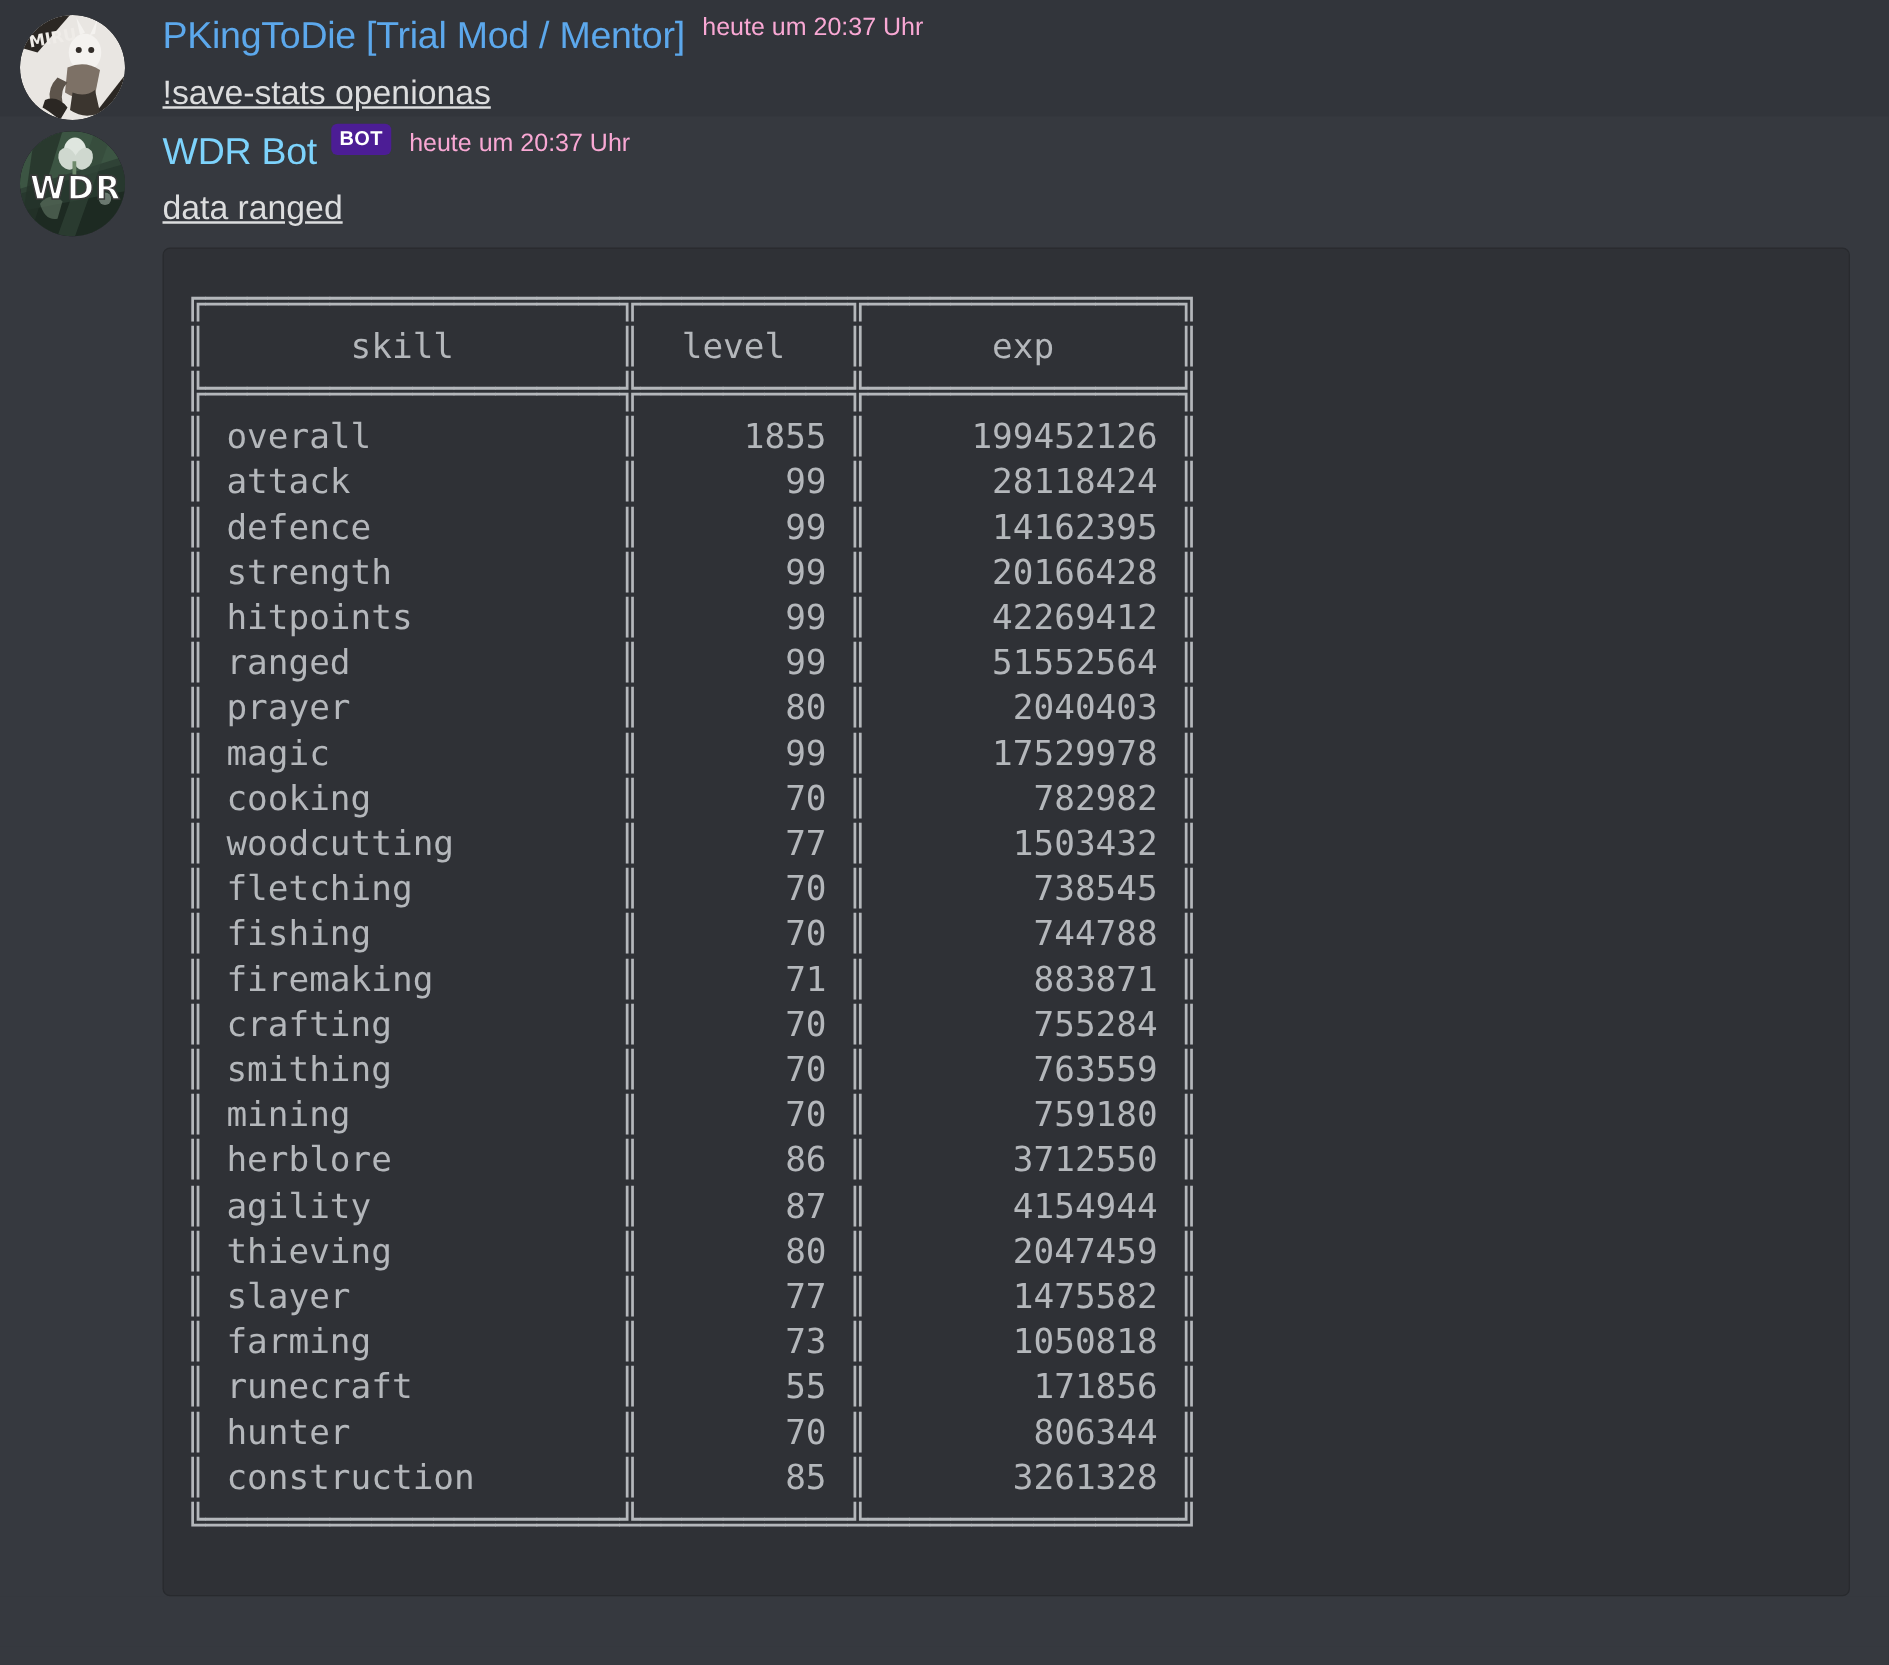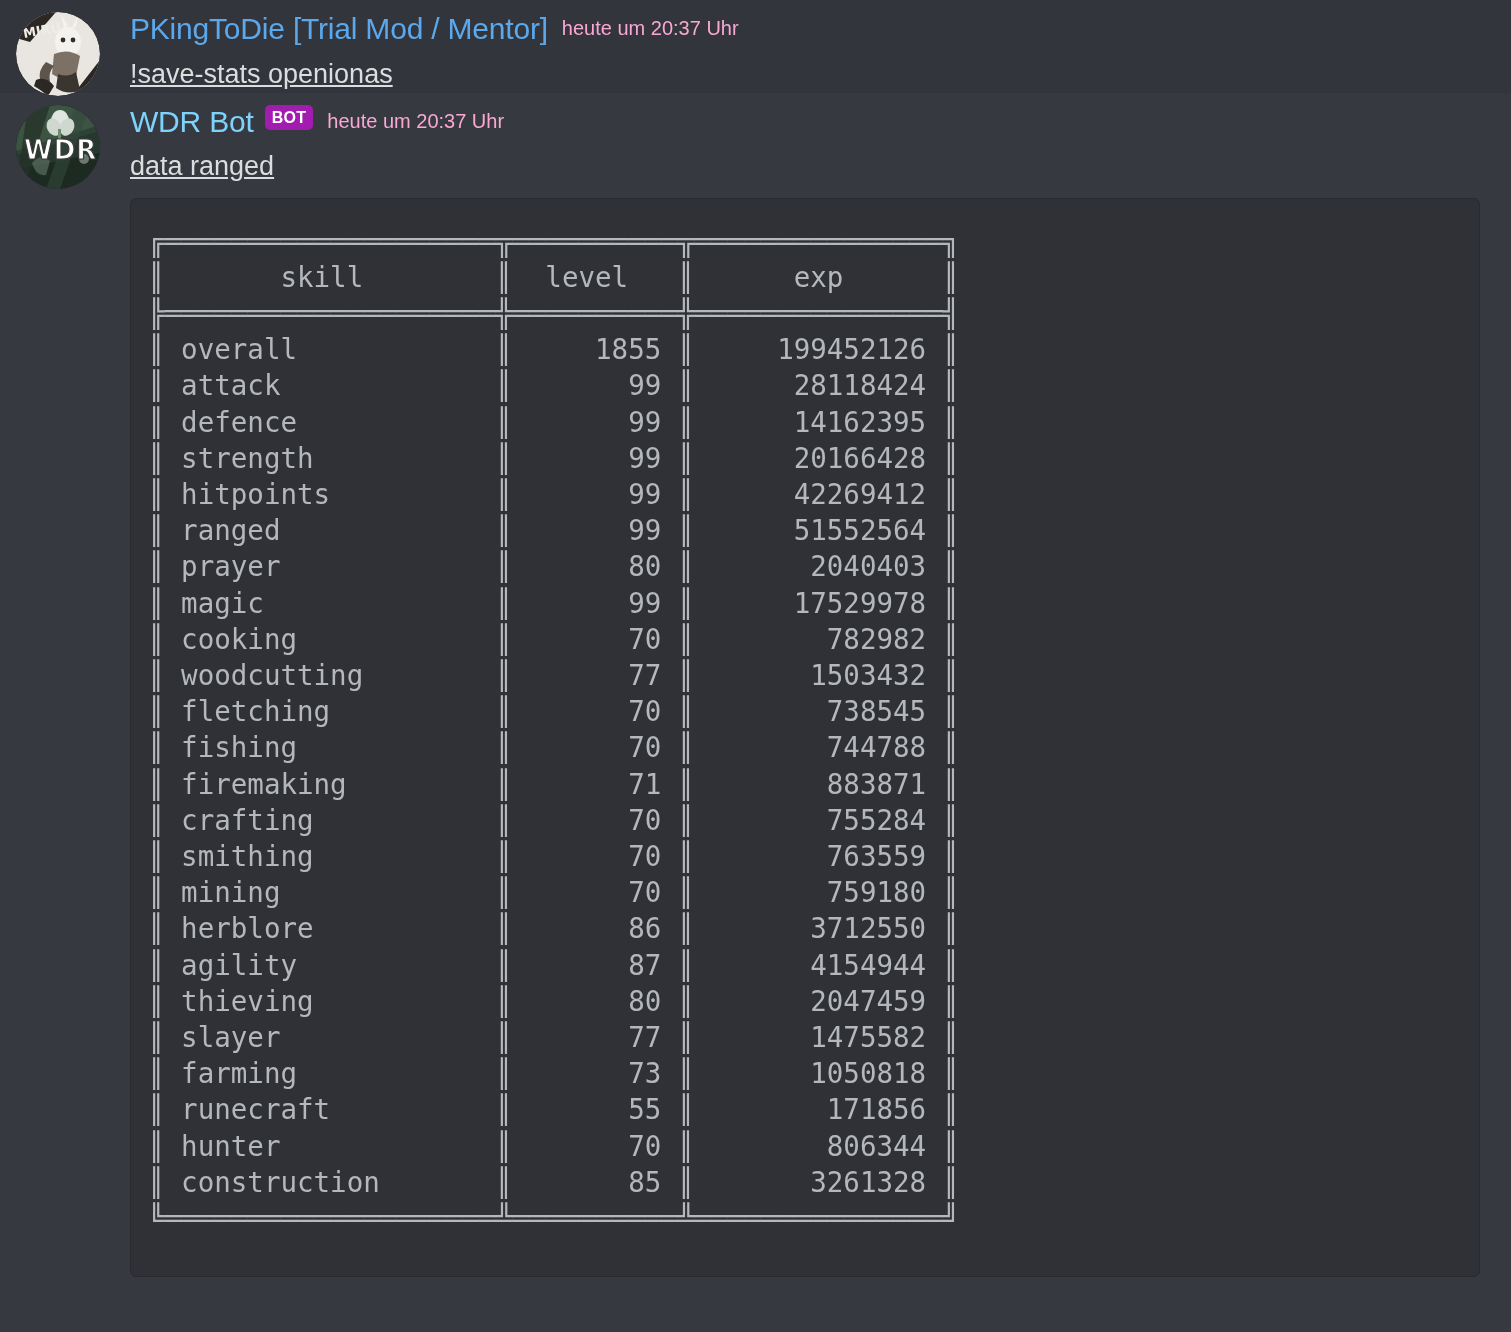--- a/index.html
+++ b/index.html
@@ -46,36 +46,36 @@
     width: 84px;
     height: 84px;
     border-radius: 50%;
     overflow: hidden;
     background: #202225;
   }
   .avatar svg { display: block; width: 84px; height: 84px; }
 
   .msg-header {
     display: flex;
-    align-items: center;
+    align-items: flex-start;
     line-height: 1.25;
     white-space: nowrap;
   }
 
   .username {
     font-size: 30px;
     font-weight: 500;
     letter-spacing: -0.2px;
   }
   .username.user-blue  { color: #5ca8ec; }
   .username.bot-blue   { color: #7dd3fc; }
 
   .bot-tag {
     display: inline-block;
-    background: #a21caf;
+    background: #4c1d95;
     color: #ffffff;
     font-size: 16px;
     font-weight: 700;
     line-height: 1;
     padding: 5px 7px 4px 7px;
     border-radius: 5px;
     margin-left: 11px;
     position: relative;
     top: -4px;
     letter-spacing: 0.3px;

